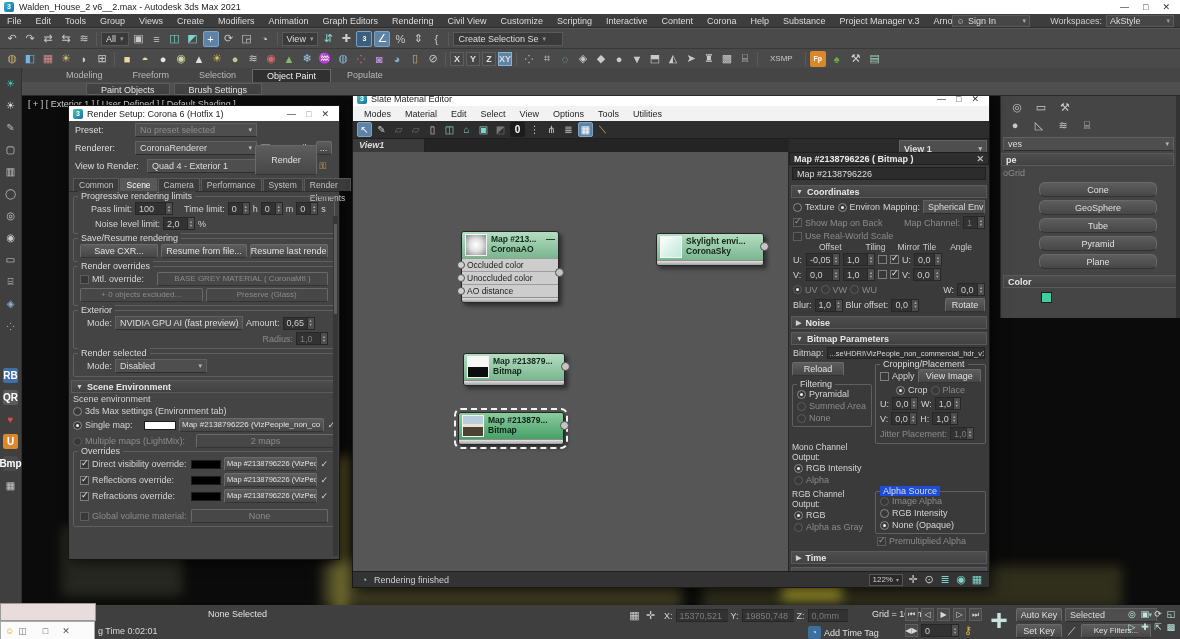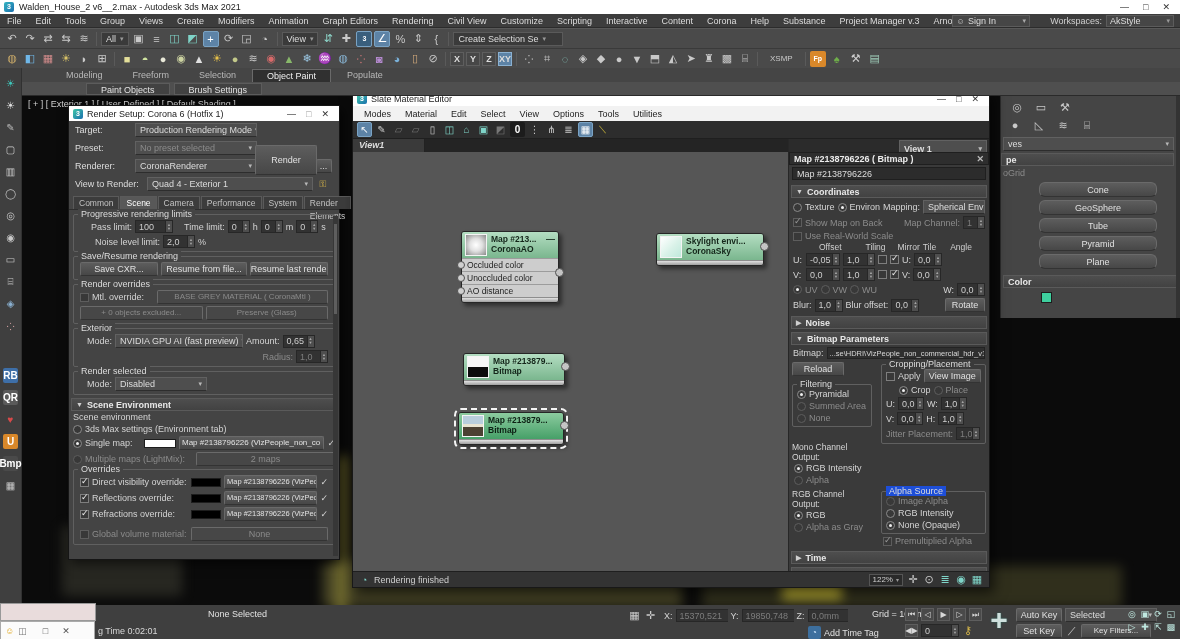--- a/index.html
+++ b/index.html
@@ -138,21 +138,21 @@
   .viewsel .dd{width:88px;height:18px;font-weight:bold;}
   .phead{height:13px;background:#2e2e2e;border:1px solid #1f1f1f;display:flex;align-items:center;font-weight:bold;
     color:#ececec;padding:0 4px;font-size:9px;}
   .phead .x{margin-left:auto;color:#bbb;}
   .pname{margin:2px 3px;background:#2c2c2c;border:1px solid #1f1f1f;height:13px;display:flex;align-items:center;
     padding:0 4px;color:#ddd;}
   .pscroll{flex:1;overflow:hidden;}
   .colhdr{display:flex;font-size:8.5px;color:#d0d0d0;padding:0 4px;}
   .bmpath{flex:1;background:#2f2f2f;border:1px solid #232323;height:12px;display:flex;align-items:center;
     padding:0 2px;font-size:7.5px;color:#d8d8d8;overflow:hidden;white-space:nowrap;}
-  .twocol{display:flex;align-items:flex-start;gap:9px;padding:0 3px;}
+  .twocol{display:flex;align-items:flex-start;gap:3px;padding:0 3px;}
 
   
   .cmdpanel{position:absolute;left:1000px;top:96px;width:180px;height:222px;background:#454545;z-index:2;
     border-left:1px solid #2d2d2d;}
   .cp-btn{display:block;width:118px;margin:3px 0 0 38px;height:15px;line-height:14px;border-radius:6px;}
   .cp-scroll{position:absolute;right:0;top:0;width:4px;height:222px;background:#333;}
 
   
   .bottombar{position:absolute;left:0;top:605px;width:1180px;height:34px;background:#3f3f3f;z-index:9;font-size:9px;}
   .bb{position:absolute;display:flex;align-items:center;gap:3px;}
@@ -401,26 +401,20 @@
     <div class="dlg-title">
       <span class="appicon" style="background:linear-gradient(135deg,#3ec8a8,#1b6fae)">3</span>
       <span>Render Setup: Corona 6 (Hotfix 1)</span>
       <span class="winbtns">
         <span>—</span>
         <span style="color:#999">□</span>
         <span>✕</span>
       </span>
     </div>
     <div style="position:relative">
-      <div class="rs-row">
-          <span class="rs-label">Target:</span>
-        <span class="dd" style="width:122px">
-            <span>Production Rendering Mode</span>
-          </span>
-        </div>
       <div class="rs-row">
           <span class="rs-label">Preset:</span>
         <span class="dd dim" style="width:122px">
             <span>No preset selected</span>
           </span>
         </div>
       <div class="rs-row">
           <span class="rs-label">Renderer:</span>
         <span class="dd" style="width:122px">
             <span>CoronaRenderer</span>

